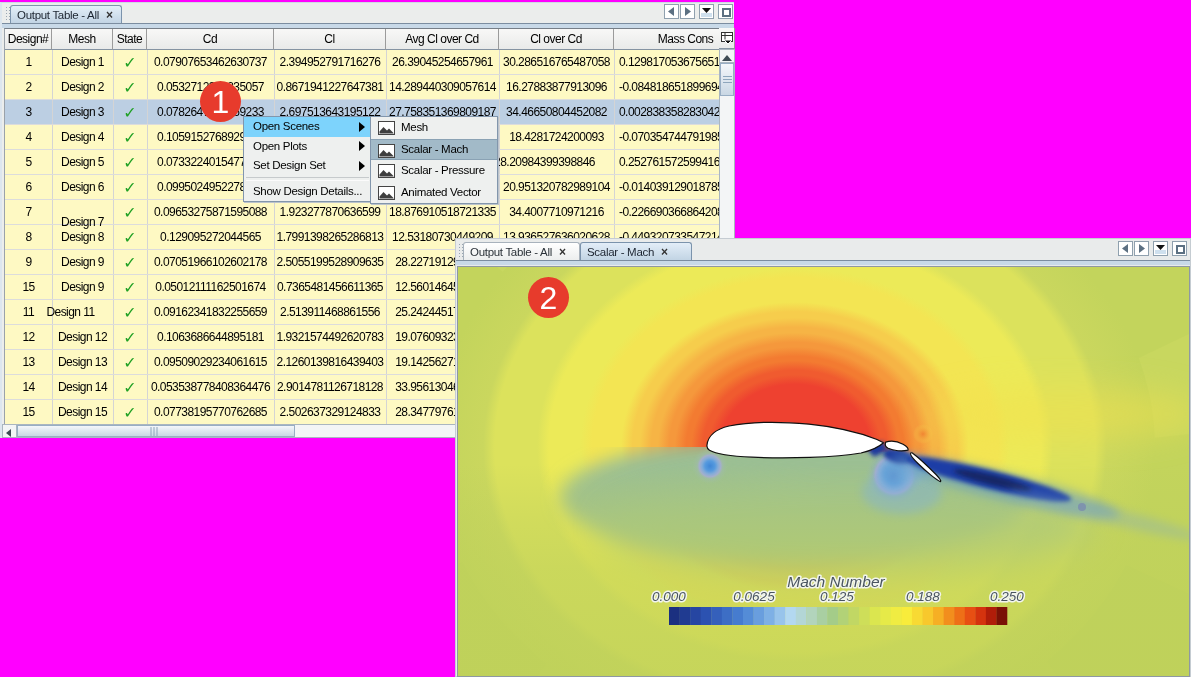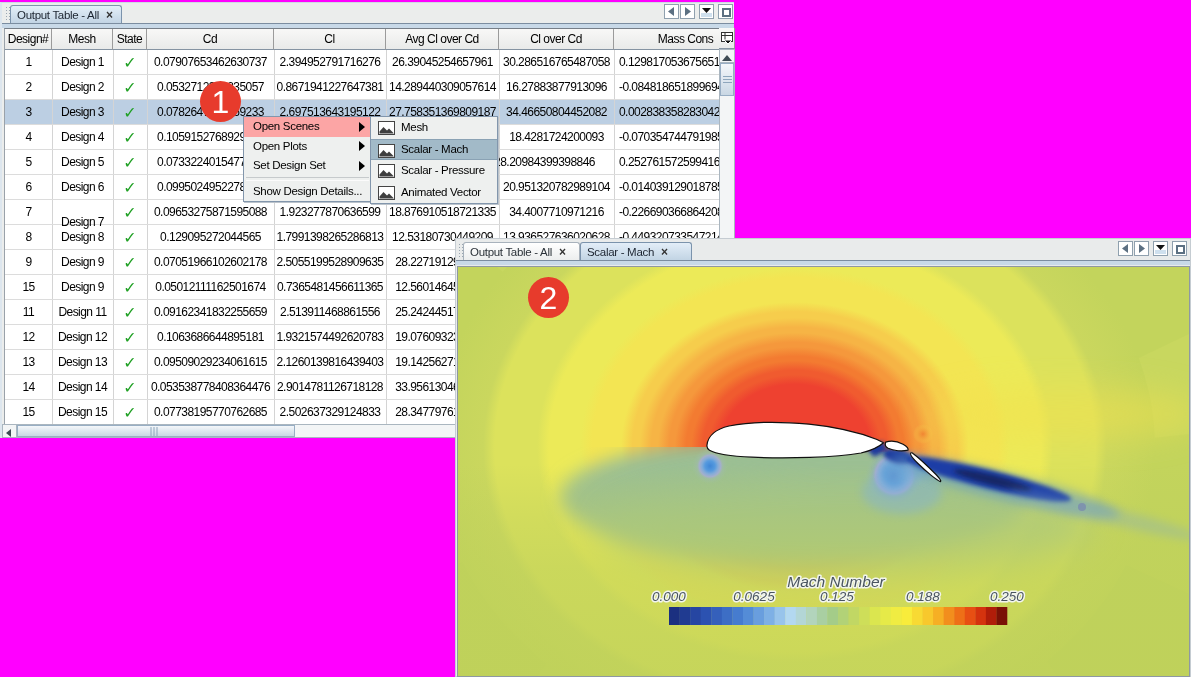--- a/index.html
+++ b/index.html
@@ -9,33 +9,33 @@
 .tabstrip{position:absolute;left:0;top:0;right:0;height:20px;background:#ebedec;border-bottom:1px solid #7b8da0}
 .bluestrip{position:absolute;left:0;right:0;height:4px;background:#c8d9e8}
 .tab{position:absolute;top:2px;height:18px;border:1px solid #7b93ac;border-bottom:none;border-radius:3px 3px 0 0;font-size:11.5px;letter-spacing:-0.3px;color:#1c2430;padding:0 6px;line-height:18px;box-sizing:border-box;white-space:nowrap;overflow:hidden}
 .tab.sel{background:linear-gradient(#e3eef8,#c2d4e4)}
 .tab.unsel{background:linear-gradient(#ffffff,#eceeee);border-color:#a8b2bc;color:#2a3138}
 .tab .x{font-weight:bold;font-size:12px;margin-left:7px;color:#333}
 .nb{width:15px;height:15px;background:#fff;border:1px solid #8fa0ae;box-sizing:border-box;position:relative}
 .nb svg{position:absolute;left:0;top:0}
 .dots{position:absolute;width:5px;top:3px;height:16px;background-image:radial-gradient(#9aa6b2 30%,transparent 32%);background-size:3px 3px}
 
-#tbl{position:absolute;left:2px;top:25px;width:715px;height:396px;background:#ffffff;overflow:hidden;border-top:1px solid #777f88;border-left:1px solid #9aa2aa}
+#tbl{position:absolute;left:2px;top:25px;width:715px;height:396px;background:#fef9c3;overflow:hidden;border-top:1px solid #777f88;border-left:1px solid #9aa2aa}
 .hdr{position:absolute;top:0;height:21px;background:linear-gradient(#f8f8f7,#e9eae9);border-right:1px solid #9b9b9b;border-bottom:1px solid #8593a2;box-sizing:border-box;font-size:12px;letter-spacing:-0.5px;color:#000;text-align:center;line-height:20px;overflow:hidden}
 .cell{position:absolute;height:25px;font-size:12px;letter-spacing:-0.55px;color:#000;text-align:center;line-height:25px;overflow:hidden;white-space:nowrap}
 .row-line{position:absolute;left:0;width:715px;height:1px;background:#dcdcdc}
 .col-line{position:absolute;top:21px;width:1px;height:377px;background:#d4d4d4}
 .selrow{position:absolute;left:0;width:715px;height:25px;background:#bccfe3}
 .chk{color:#1fa023;font-size:16px;font-weight:normal;letter-spacing:0}
 
 .sb{position:absolute;background:#f3f5f6;border:1px solid #aab6c0;box-sizing:border-box}
 .sbthumb{position:absolute;background:linear-gradient(#f4f7fa,#c9d7e4);border:1px solid #98aec4;box-sizing:border-box}
 .menu{position:absolute;background:#eef0ef;border:1px solid #8296ac;box-shadow:1px 1px 0 #bcc4cc;font-size:11.5px;letter-spacing:-0.3px;color:#000;z-index:30;white-space:nowrap}
 .mi{position:relative;height:19.5px;line-height:19.5px;padding-left:9px}
-.mi.hl{background:#fca5a5}
+.mi.hl{background:#7dd3fc}
 .mi .arr{position:absolute;right:6px;top:4.5px;width:0;height:0;border-left:6px solid #000;border-top:5px solid transparent;border-bottom:5px solid transparent}
 .msep{height:2px;border-top:1px solid #c6cacc;border-bottom:1px solid #fbfbfb;margin:1px 2px}
 .mi2{position:relative;height:21.5px;line-height:21.5px;padding-left:30px;box-sizing:border-box}
 .mi2.hl{background:#a2bac8;border-top:1px solid #8aa2b4;border-bottom:1px solid #8aa2b4;line-height:19.5px}
 .micn{position:absolute;left:7px;top:4px}
 .badge{position:absolute;width:41px;height:41px;border-radius:50%;background:#e73b2c;color:#fff;font-size:32px;text-align:center;line-height:42px;z-index:60}
 #win2{left:455px;top:238px;width:736px;height:439px;background:#e9ebeb;border:1px solid #c5ccd2;box-sizing:border-box;z-index:40}
 </style>
 </head>
 <body>
@@ -166,21 +166,21 @@
 <div class="cell" style="left:0;width:47px;top:246px">15</div>
 <div class="cell" style="left:47px;width:61px;top:246px">Design 9</div>
 <div class="cell chk" style="left:108px;width:34px;top:246px">✓</div>
 <div class="cell" style="left:142px;width:127px;top:246px">0.05012111162501674</div>
 <div class="cell" style="left:269px;width:112px;top:246px">0.7365481456611365</div>
 <div class="cell" style="left:381px;width:113px;top:246px">12.5601464521387</div>
 <div class="cell" style="left:494px;width:115px;top:246px">1</div>
 <div class="cell" style="left:609px;width:106px;padding-left:5px;top:246px;text-align:left">1</div>
 <div class="row-line" style="top:295px"></div>
 <div class="cell" style="left:0;width:47px;top:271px">11</div>
-<div class="cell" style="left:47px;width:61px;top:271px">Design 11</div>
+<div class="cell" style="left:35px;width:61px;top:271px">Design 11</div>
 <div class="cell chk" style="left:108px;width:34px;top:271px">✓</div>
 <div class="cell" style="left:142px;width:127px;top:271px">0.09162341832255659</div>
 <div class="cell" style="left:269px;width:112px;top:271px">2.513911468861556</div>
 <div class="cell" style="left:381px;width:113px;top:271px">25.2424451729356</div>
 <div class="cell" style="left:494px;width:115px;top:271px">1</div>
 <div class="cell" style="left:609px;width:106px;padding-left:5px;top:271px;text-align:left">1</div>
 <div class="row-line" style="top:320px"></div>
 <div class="cell" style="left:0;width:47px;top:296px">12</div>
 <div class="cell" style="left:47px;width:61px;top:296px">Design 12</div>
 <div class="cell chk" style="left:108px;width:34px;top:296px">✓</div>

